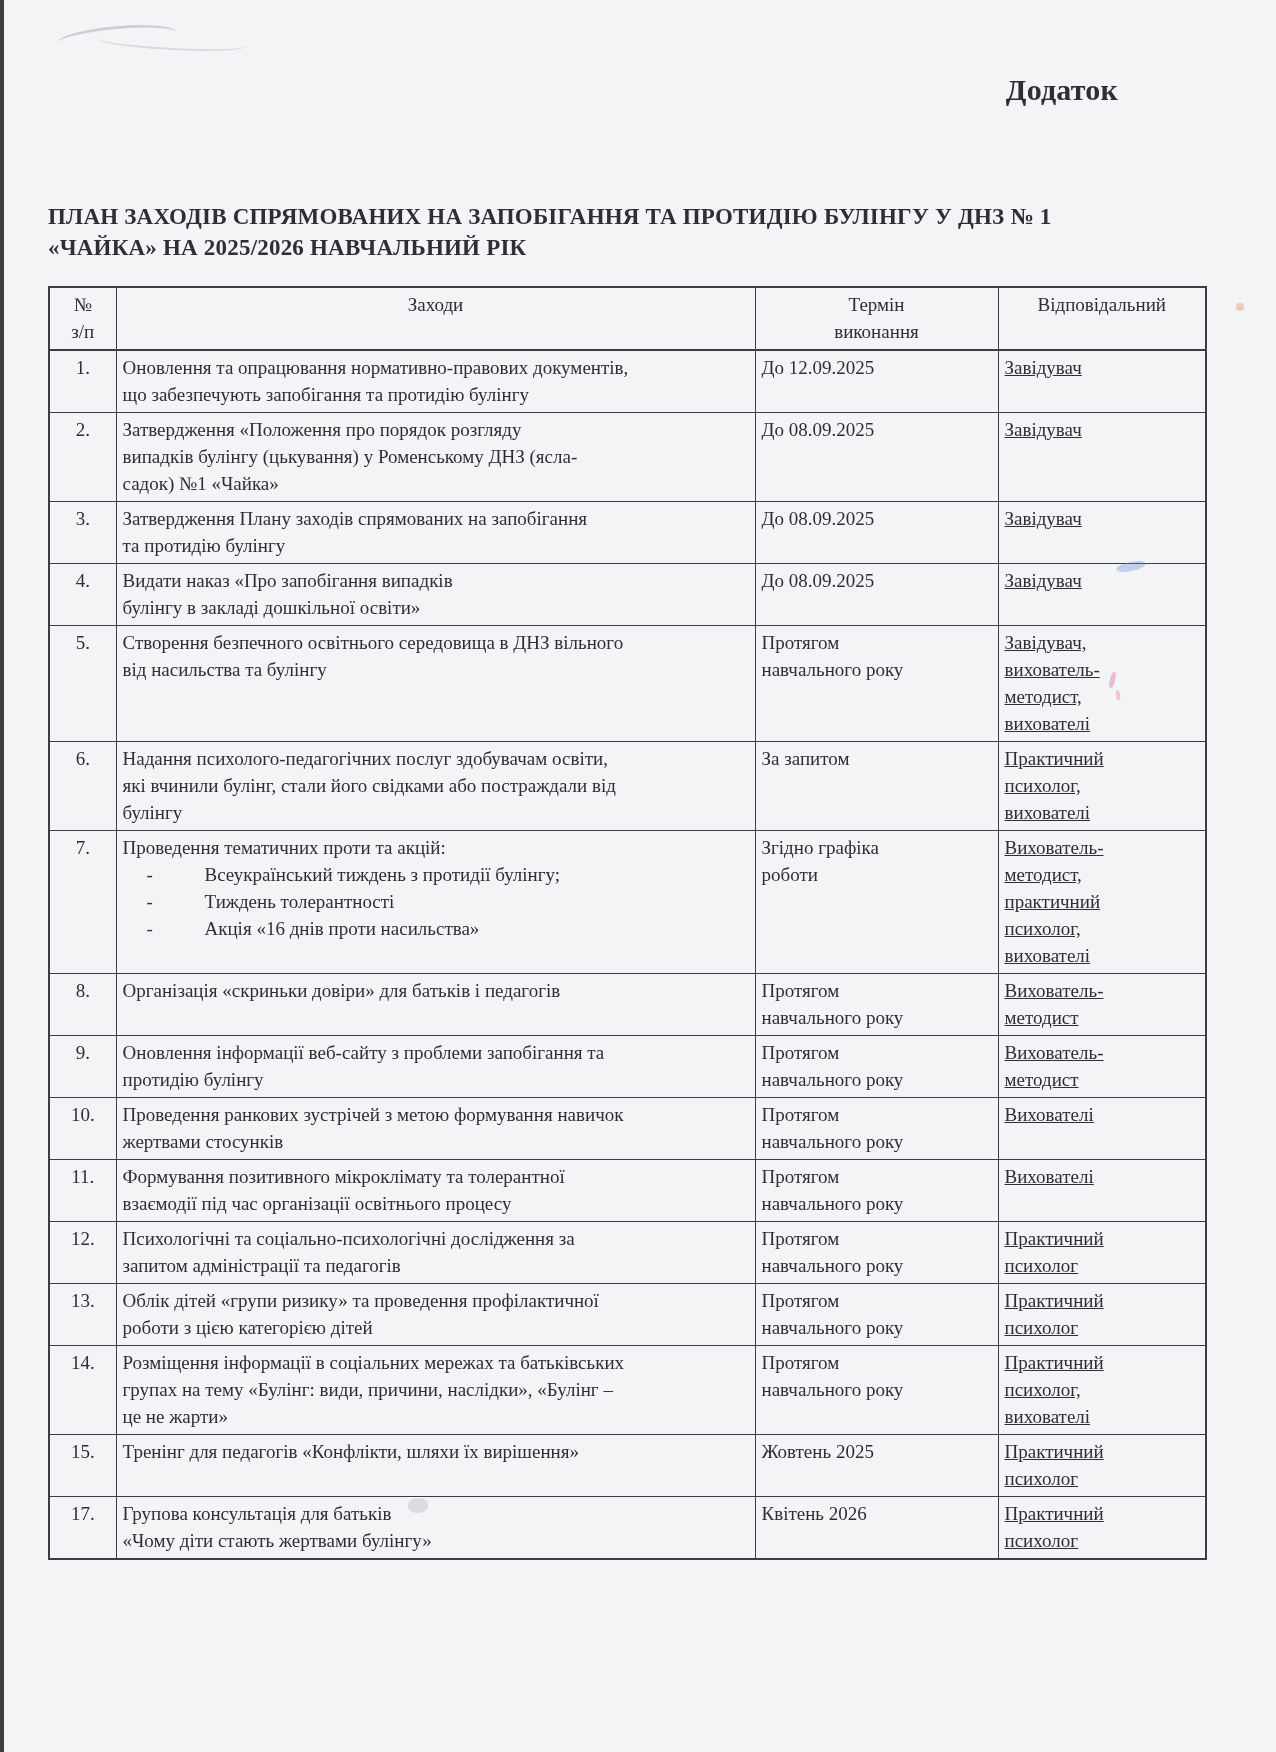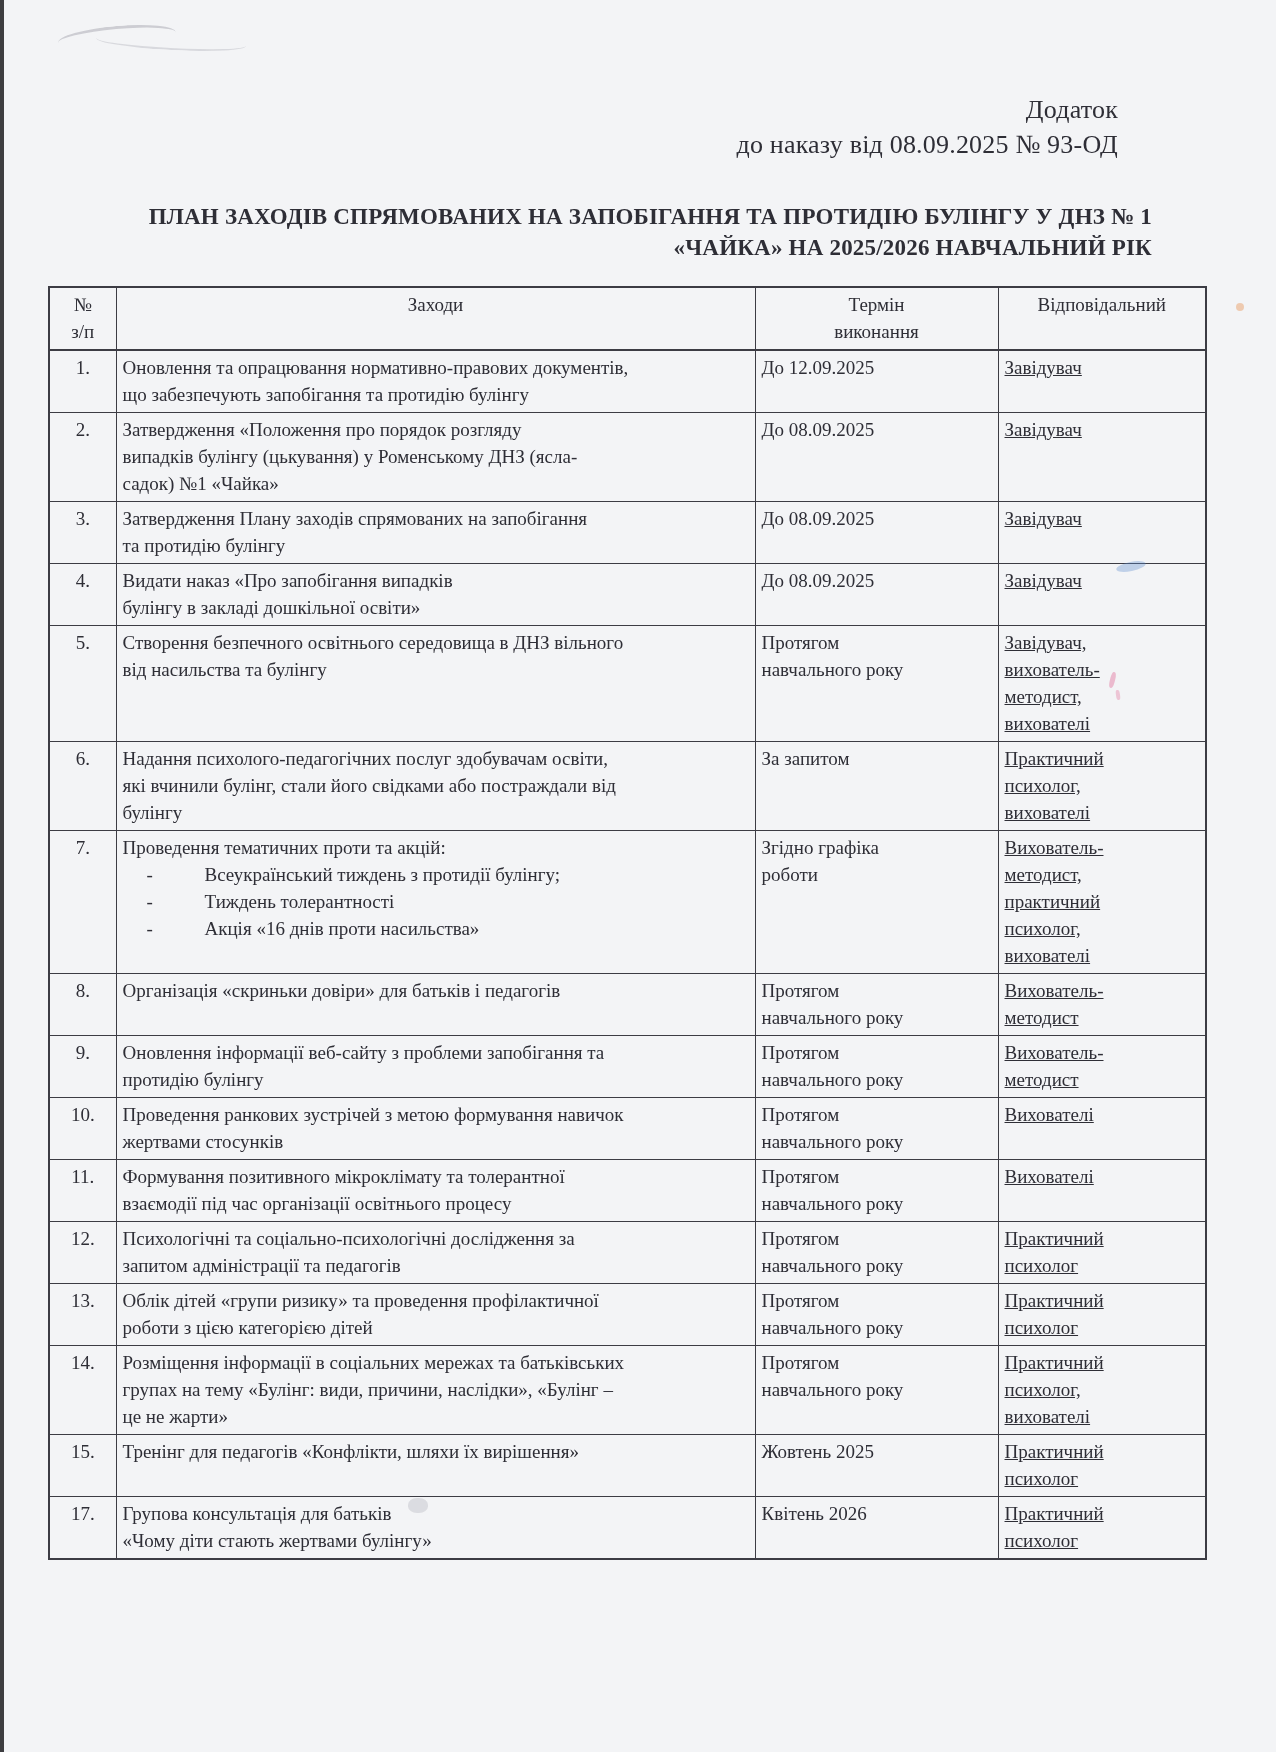--- a/index.html
+++ b/index.html
@@ -10,27 +10,27 @@
     background:#f3f4f6;
     font-family:"Liberation Serif","DejaVu Serif",serif;
     color:#2e2e36;
     overflow:hidden;
   }
   .scan-edge{
     position:absolute;left:0;top:0;width:4px;height:100%;
     background:#1c1c20;opacity:.85;
   }
   .appendix{
-    position:absolute;top:92px;right:158px;
-    text-align:right;font-weight:normal;font-size:26px;line-height:35px;
+    position:absolute;top:72px;right:158px;
+    text-align:right;font-weight:bold;font-size:30px;line-height:35px;
     letter-spacing:.2px;
   }
   .doc-title{
     position:absolute;top:201px;left:48px;width:1104px;
-    text-align:right;font-weight:bold;font-size:23px;line-height:31px;
+    text-align:left;font-weight:bold;font-size:23px;line-height:31px;
     letter-spacing:.2px;
   }
   table.plan{
     position:absolute;left:48px;top:286px;
     width:1157px;
     border-collapse:collapse;
     table-layout:fixed;
     font-size:19px;line-height:27px;
   }
   table.plan th, table.plan td{
@@ -67,21 +67,20 @@
 </style>
 </head>
 <body>
 
 <div class="page">
 
   <div class="scan-edge"></div>
 
   <div class="appendix">
     <div>Додаток</div>
-    <div>до наказу від 08.09.2025 № 93-ОД</div>
   </div>
 
   <div class="doc-title">
     <div>ПЛАН ЗАХОДІВ СПРЯМОВАНИХ НА ЗАПОБІГАННЯ ТА ПРОТИДІЮ БУЛІНГУ У ДНЗ № 1</div>
     <div>«ЧАЙКА» НА 2025/2026 НАВЧАЛЬНИЙ РІК</div>
   </div>
 
   <table class="plan">
     <colgroup>
       <col style="width:67px">

